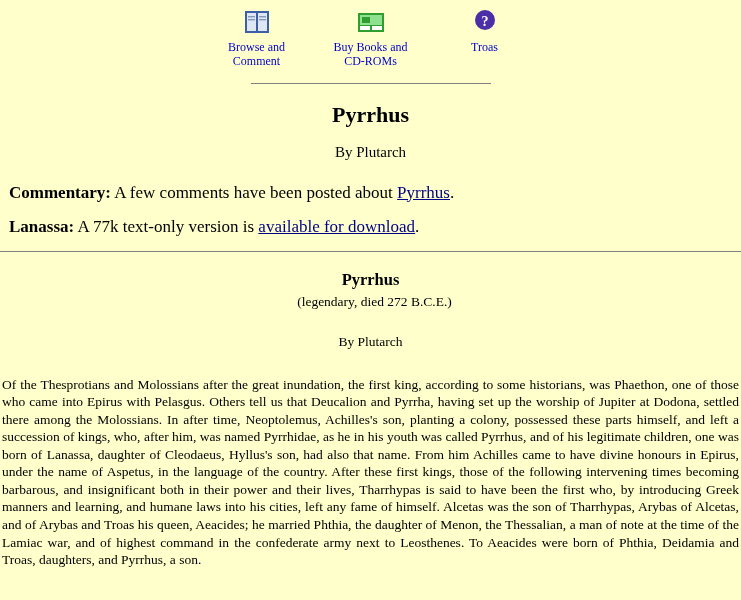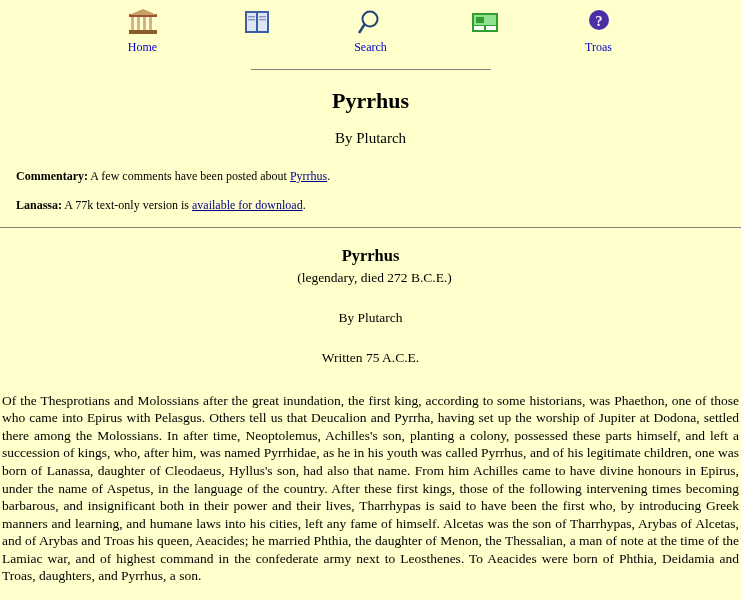--- a/index.html
+++ b/index.html
@@ -72,22 +72,22 @@
     font-size: 15px;
     margin: 16px 0 0 0;
   }
 
   
   .info-block {
     margin-top: 22px;
     padding: 0 4px;
   }
   .info-line {
-    margin: 0 0 14px 12px;
-    font-size: 12px;
+    margin: 0 0 14px 5px;
+    font-size: 17px;
   }
   .info-line b { font-weight: bold; }
   .info-line a {
     color: #000088;
     text-decoration: underline;
   }
   .dl-link {
     color: #cc0033;
     text-decoration: none;
   }
@@ -122,61 +122,44 @@
     text-align: justify;
     line-height: 1.30;
     font-size: 13.5px;
   }
 </style>
 </head>
 <body>
 
 <div class="navbar">
 
-  <a class="nav-item" href="#">
-    <svg class="nav-icon" viewBox="0 0 32 30">
-      <rect x="2" y="6" width="28" height="3" fill="#a0522d"></rect>
-      <polygon points="16,1 2,7 30,7" fill="#c8a165"></polygon>
-      <rect x="4" y="9" width="3" height="13" fill="#d2b48c"></rect>
-      <rect x="10" y="9" width="3" height="13" fill="#d2b48c"></rect>
-      <rect x="16" y="9" width="3" height="13" fill="#d2b48c"></rect>
-      <rect x="22" y="9" width="3" height="13" fill="#d2b48c"></rect>
-      <rect x="2" y="22" width="28" height="4" fill="#8b5a2b"></rect>
-    </svg>
-    <span class="nav-label">Home</span>
-  </a>
 
   <a class="nav-item" href="#">
     <svg class="nav-icon" viewBox="0 0 32 30">
       <rect x="4" y="3" width="24" height="22" fill="#3c5fa8"></rect>
       <rect x="6" y="5" width="9" height="18" fill="#dfe7f5"></rect>
       <rect x="17" y="5" width="9" height="18" fill="#dfe7f5"></rect>
       <rect x="7" y="8" width="7" height="1.4" fill="#8899bb"></rect>
       <rect x="7" y="11" width="7" height="1.4" fill="#8899bb"></rect>
       <rect x="18" y="8" width="7" height="1.4" fill="#8899bb"></rect>
       <rect x="18" y="11" width="7" height="1.4" fill="#8899bb"></rect>
     </svg>
+    <span class="nav-label">Browse and Comment</span>
   </a>
 
-  <a class="nav-item" href="#">
-    <svg class="nav-icon" viewBox="0 0 32 30">
-      <circle cx="15" cy="11" r="7.5" fill="none" stroke="#20457a" stroke-width="2"></circle>
-      <line x1="9.5" y1="16.5" x2="4" y2="25" stroke="#20457a" stroke-width="2.4"></line>
-    </svg>
-    <span class="nav-label">Search</span>
-  </a>
 
   <a class="nav-item" href="#">
     <svg class="nav-icon" viewBox="0 0 32 30">
       <rect x="3" y="5" width="26" height="19" fill="#2f9e2f"></rect>
       <rect x="5" y="7" width="22" height="10" fill="#8fe08f"></rect>
       <rect x="5" y="18" width="10" height="4" fill="#ffffff"></rect>
       <rect x="17" y="18" width="10" height="4" fill="#ffffff"></rect>
       <rect x="7" y="9" width="8" height="6" fill="#2f9e2f"></rect>
     </svg>
+    <span class="nav-label">Buy Books and CD-ROMs</span>
   </a>
 
   <a class="nav-item" href="#">
     <svg class="nav-icon" viewBox="0 0 32 30">
       <circle cx="16" cy="12" r="10" fill="#4b2fa8"></circle>
       <text x="16" y="17.5" font-family="Liberation Serif, serif" font-size="14" font-weight="bold" fill="#ffffff" text-anchor="middle">?</text>
     </svg>
     <span class="nav-label">Troas</span>
   </a>
 
@@ -195,19 +178,18 @@
     <b>Lanassa:</b><span> A 77k text-only version is </span><a class="dl-link" href="#">available for download</a><span>.</span>
   </p>
 </div>
 
 <hr class="wide-rule">
 
 <div class="work-head">
   <div class="work-title">Pyrrhus</div>
   <div class="work-sub">(legendary, died 272 B.C.E.)</div>
   <div class="work-line">By Plutarch</div>
-  <div class="work-line">Written 75 A.C.E.</div>
 </div>
 
 <div class="body-text">
   <p>Of the Thesprotians and Molossians after the great inundation, the first king, according to some historians, was Phaethon, one of those who came into Epirus with Pelasgus. Others tell us that Deucalion and Pyrrha, having set up the worship of Jupiter at Dodona, settled there among the Molossians. In after time, Neoptolemus, Achilles's son, planting a colony, possessed these parts himself, and left a succession of kings, who, after him, was named Pyrrhidae, as he in his youth was called Pyrrhus, and of his legitimate children, one was born of Lanassa, daughter of Cleodaeus, Hyllus's son, had also that name. From him Achilles came to have divine honours in Epirus, under the name of Aspetus, in the language of the country. After these first kings, those of the following intervening times becoming barbarous, and insignificant both in their power and their lives, Tharrhypas is said to have been the first who, by introducing Greek manners and learning, and humane laws into his cities, left any fame of himself. Alcetas was the son of Tharrhypas, Arybas of Alcetas, and of Arybas and Troas his queen, Aeacides; he married Phthia, the daughter of Menon, the Thessalian, a man of note at the time of the Lamiac war, and of highest command in the confederate army next to Leosthenes. To Aeacides were born of Phthia, Deidamia and Troas, daughters, and Pyrrhus, a son.</p>
 
 </div>
 
 </body></html>

